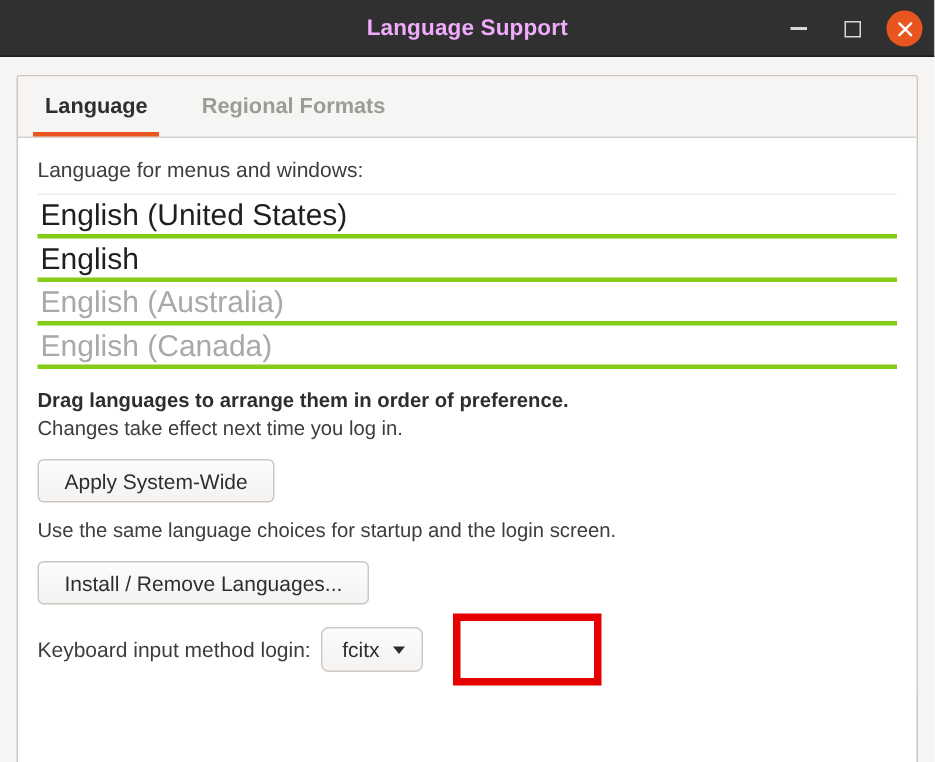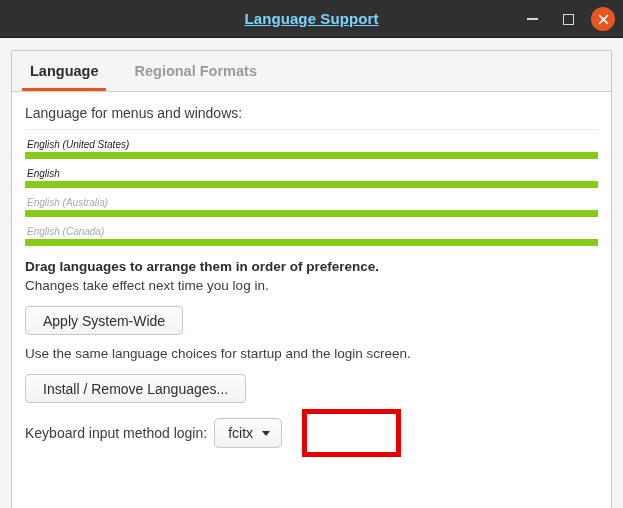--- a/index.html
+++ b/index.html
@@ -31,26 +31,25 @@
     height: 38px;
     min-height: 38px;
     background: #303030;
     border-bottom: 1px solid #1b1b1b;
     display: flex;
     align-items: center;
     justify-content: center;
     box-sizing: border-box;
   }
   #titlebar-title {
-    color: #7dd3fc;
+    color: #f0abfc;
     font-size: 15px;
     font-weight: bold;
     letter-spacing: 0.1px;
     user-select: none;
-    text-decoration: underline;
   }
   #window-controls {
     position: absolute;
     right: 8px;
     top: 0;
     height: 38px;
     display: flex;
     align-items: center;
     gap: 10px;
   }
@@ -151,27 +150,26 @@
   }
 
   
   #lang-list {
     border-top: 1px solid #ededed;
     margin-bottom: 12px;
   }
   .lang-row {
     height: 29px;
     line-height: 29px;
-    font-size: 10px;
+    font-size: 20px;
     color: #1f1f1f;
-    border-bottom: 7px solid #84cc16;
+    border-bottom: 3px solid #84cc16;
     padding-left: 2px;
     box-sizing: border-box;
     user-select: none;
-    font-style: italic;
   }
   .lang-row.dim {
     color: #a9a9a6;
   }
 
   
   .hint-bold {
     font-size: 13.5px;
     font-weight: bold;
     color: #2e2e2e;

